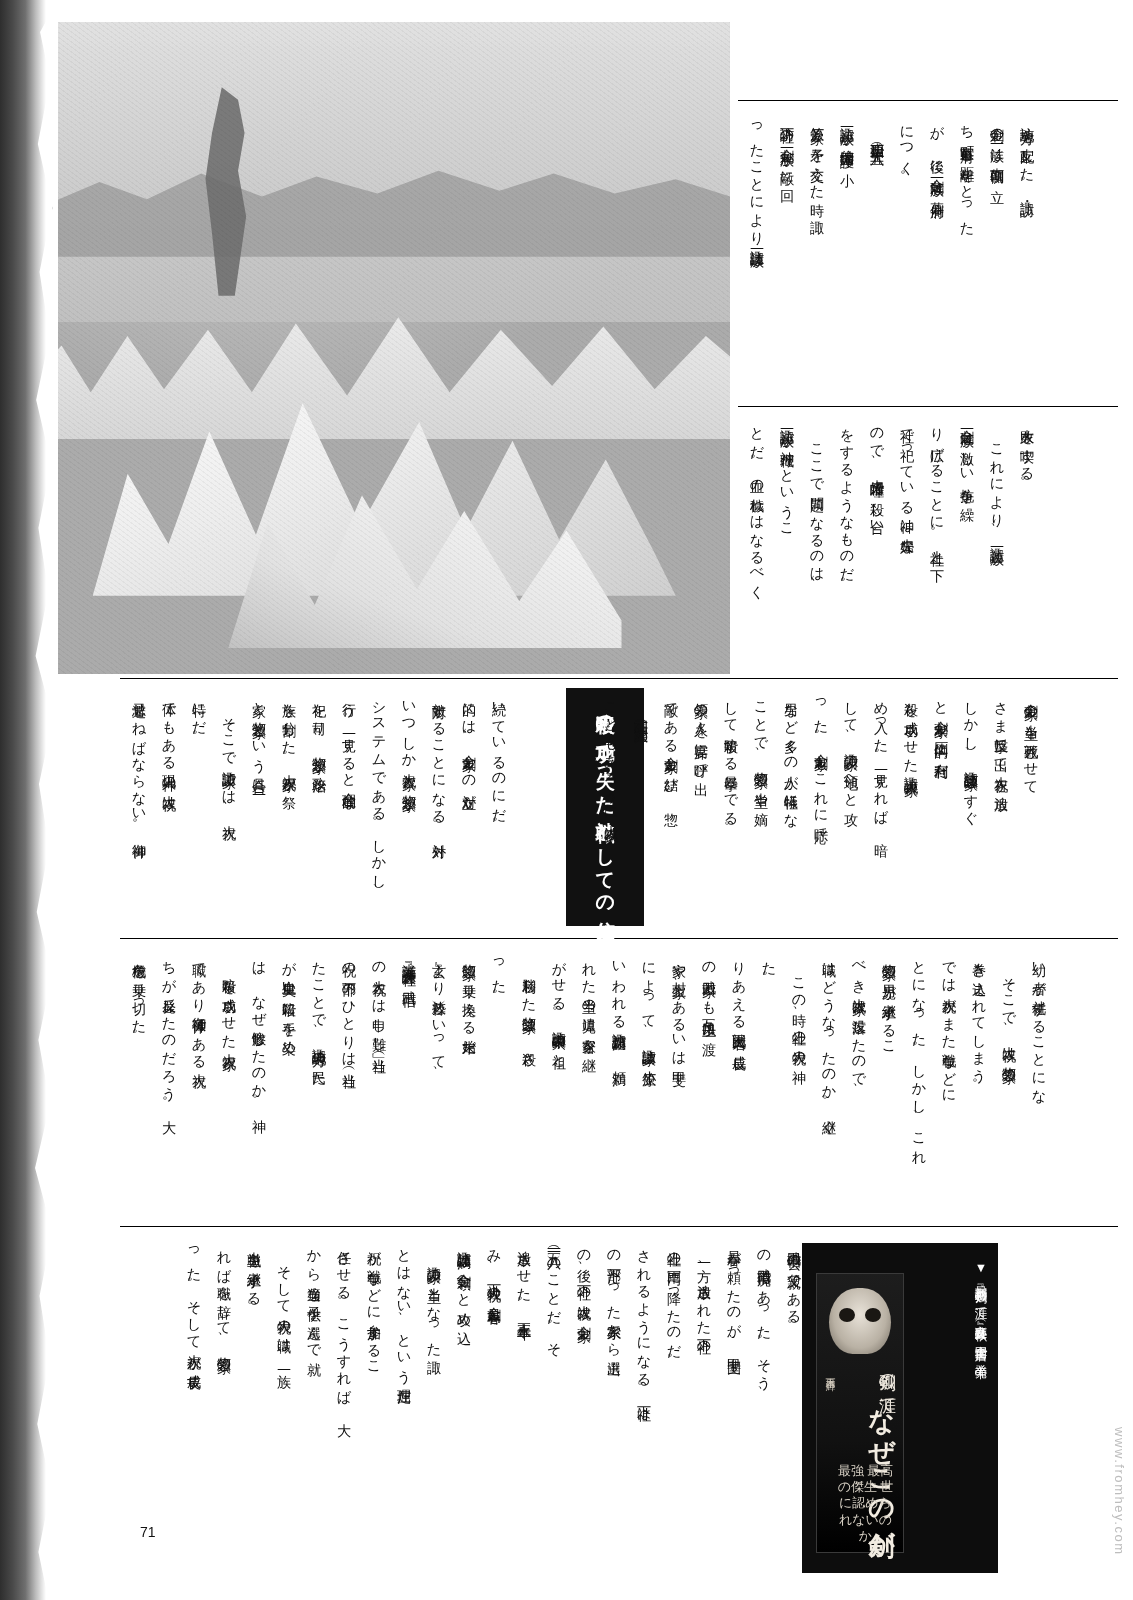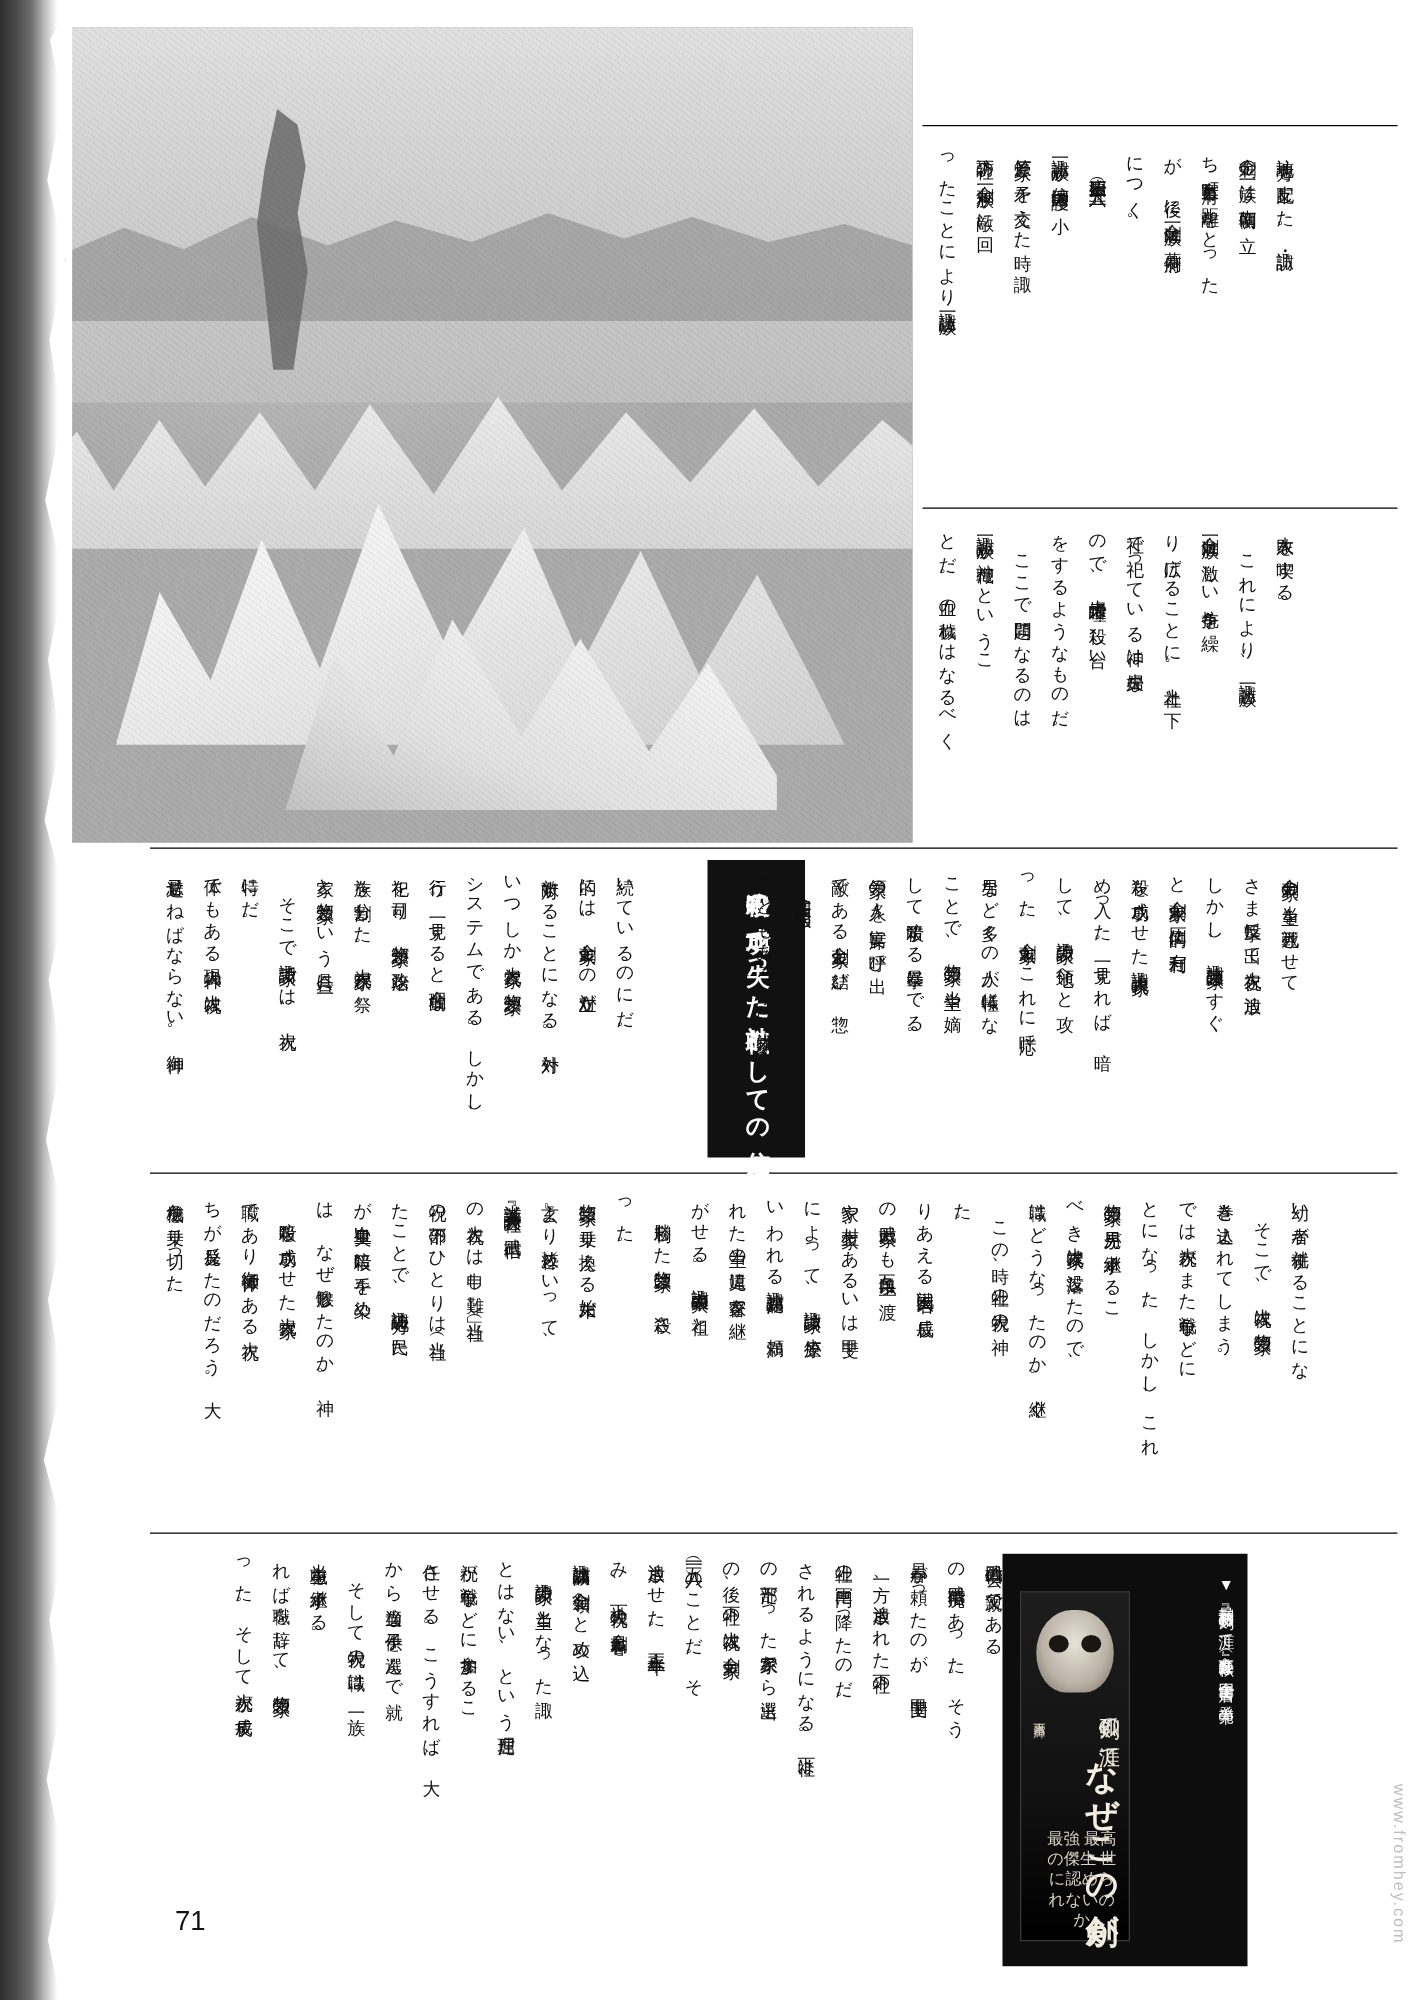--- a/index.html
+++ b/index.html
@@ -166,21 +166,21 @@
     font-size:26px;font-weight:bold;color:#f2ece1;letter-spacing:.02em;
   }
   .ad .ad-copy{
     position:absolute;right:8px;top:18px;height:296px;
     writing-mode:vertical-rl;text-orientation:upright;
     font-size:12.5px;color:#fff;letter-spacing:.08em;line-height:1.55;
   }
 
   .folio{
     position:absolute;left:140px;top:1524px;
-    font-size:22px;color:#111;font-family:"Liberation Sans",sans-serif;
+    font-size:14px;color:#111;font-family:"Liberation Sans",sans-serif;
   }
   .watermark{
     position:absolute;right:6px;bottom:44px;
     writing-mode:vertical-rl;
     font-size:13px;color:#bdbdbd;letter-spacing:.12em;
     font-family:"Liberation Sans",sans-serif;
   }
 </style>
 </head>
 <body>

